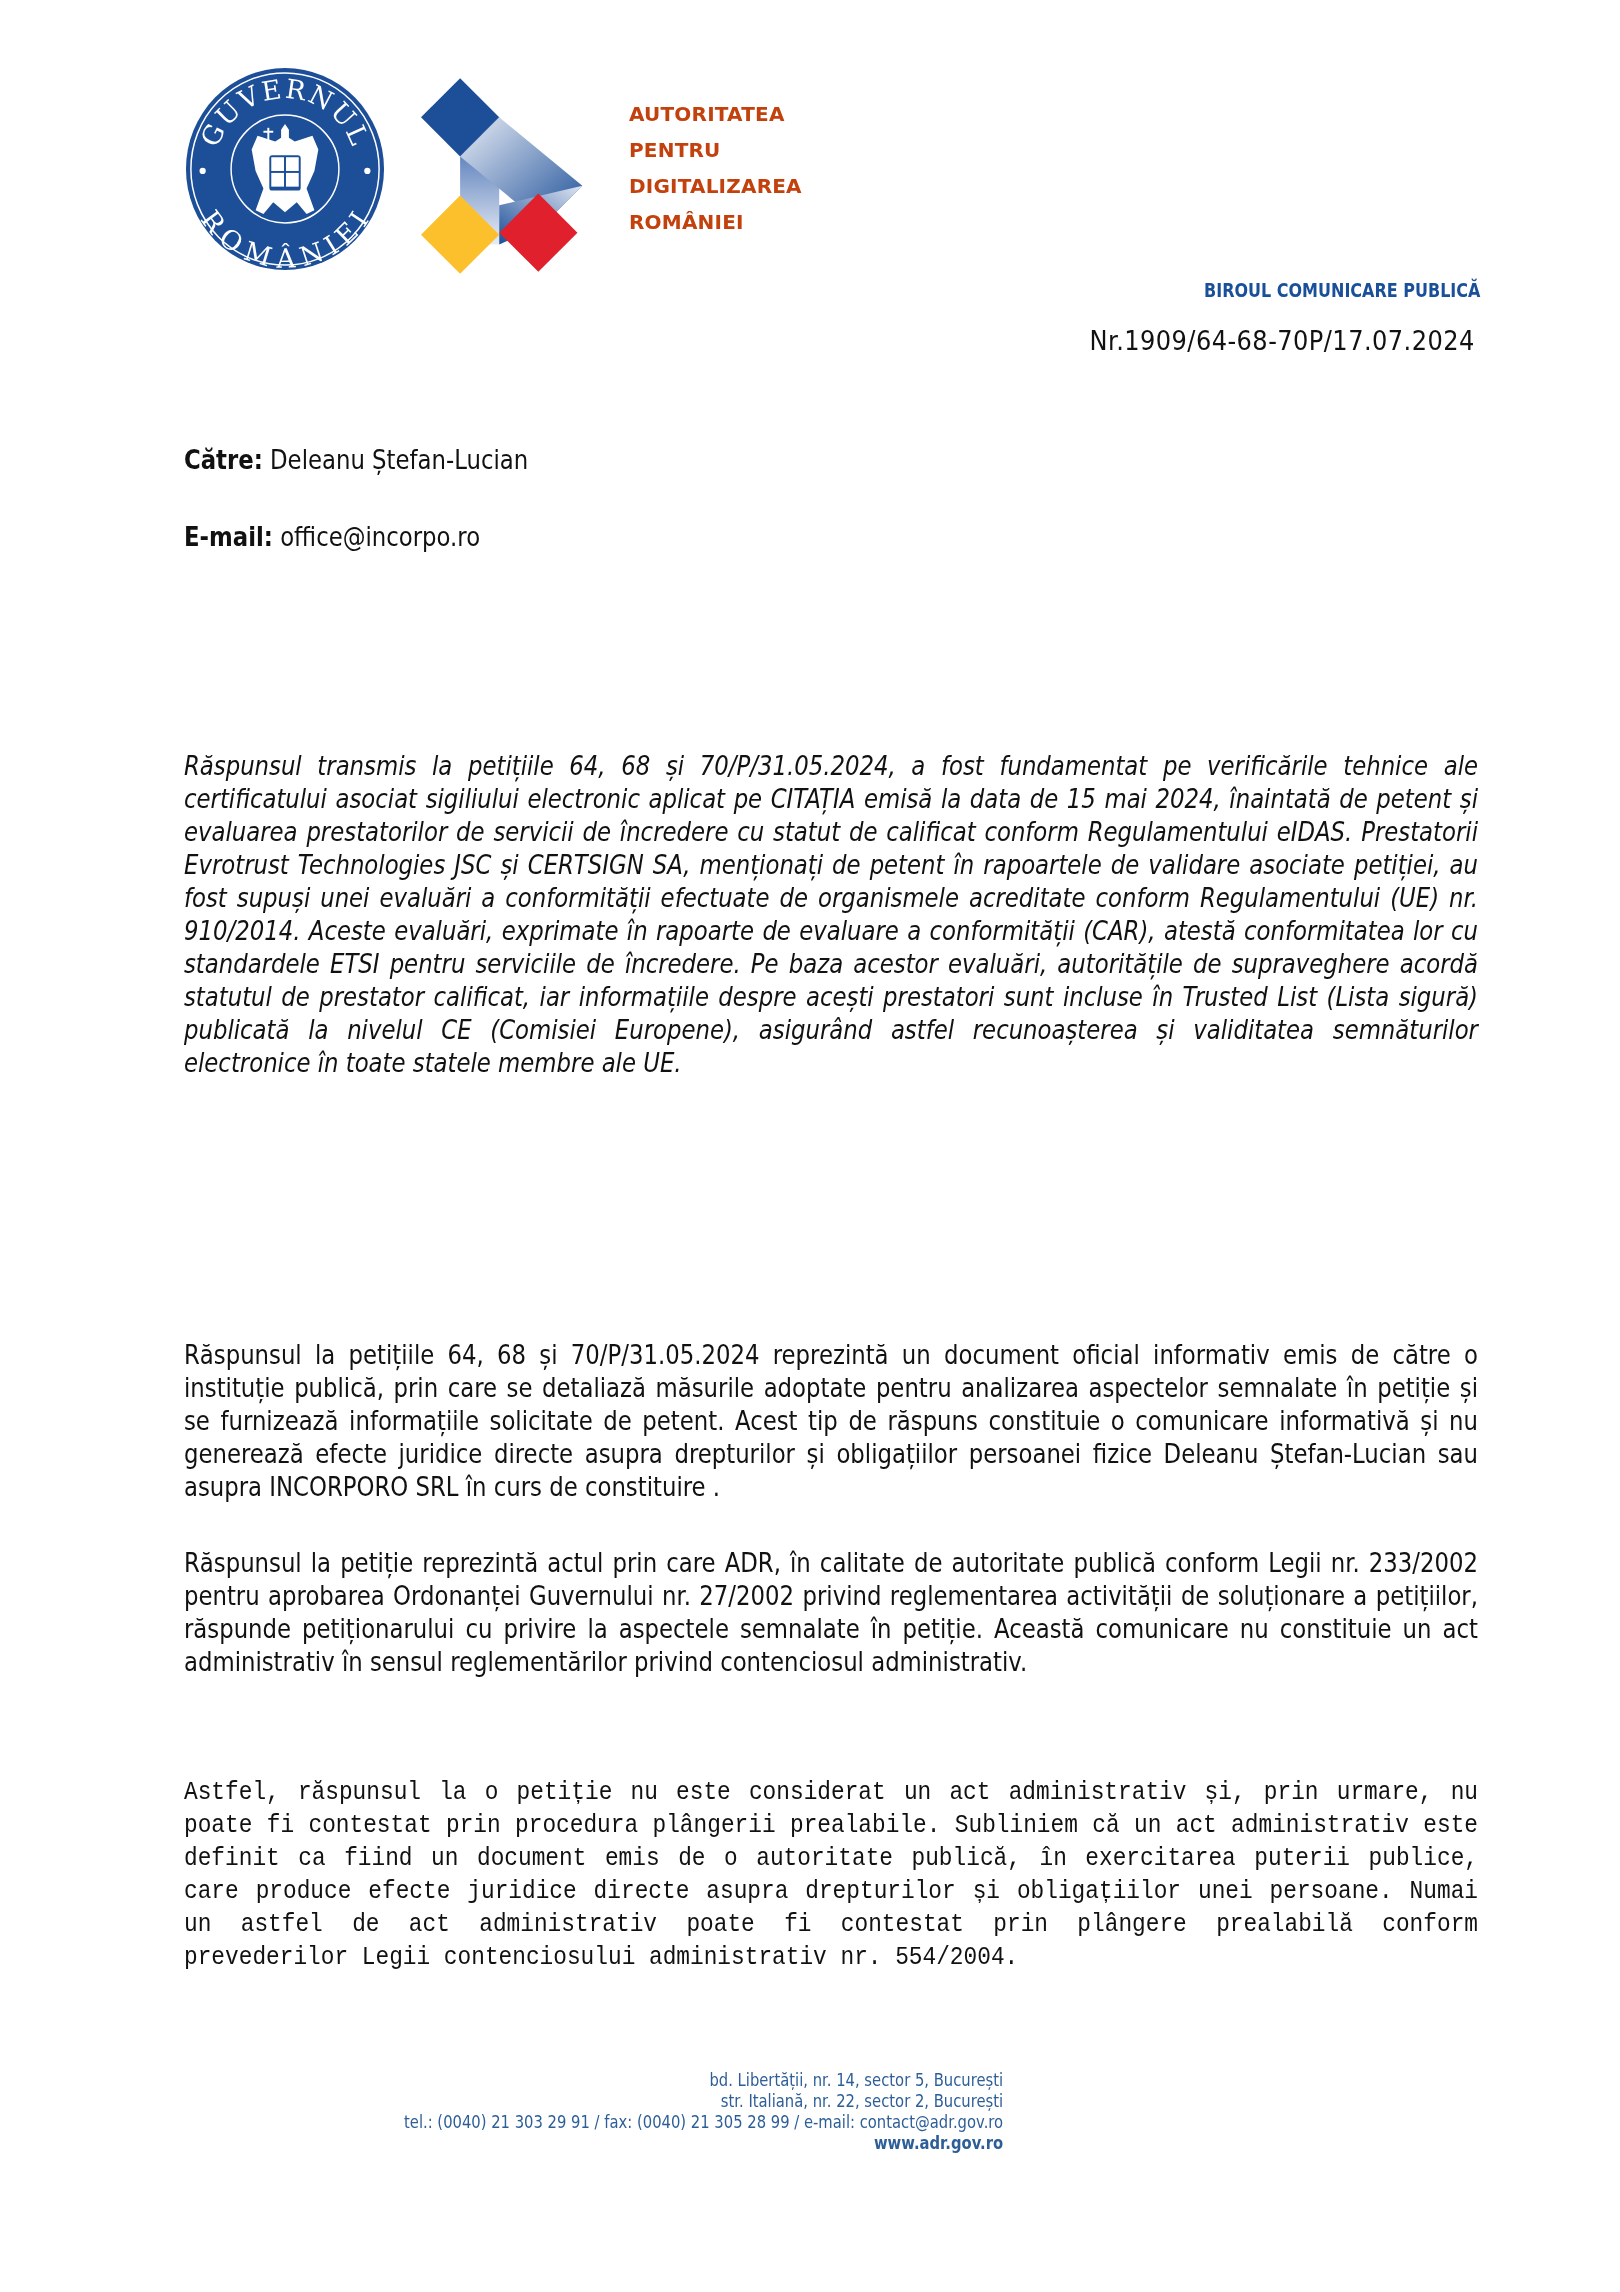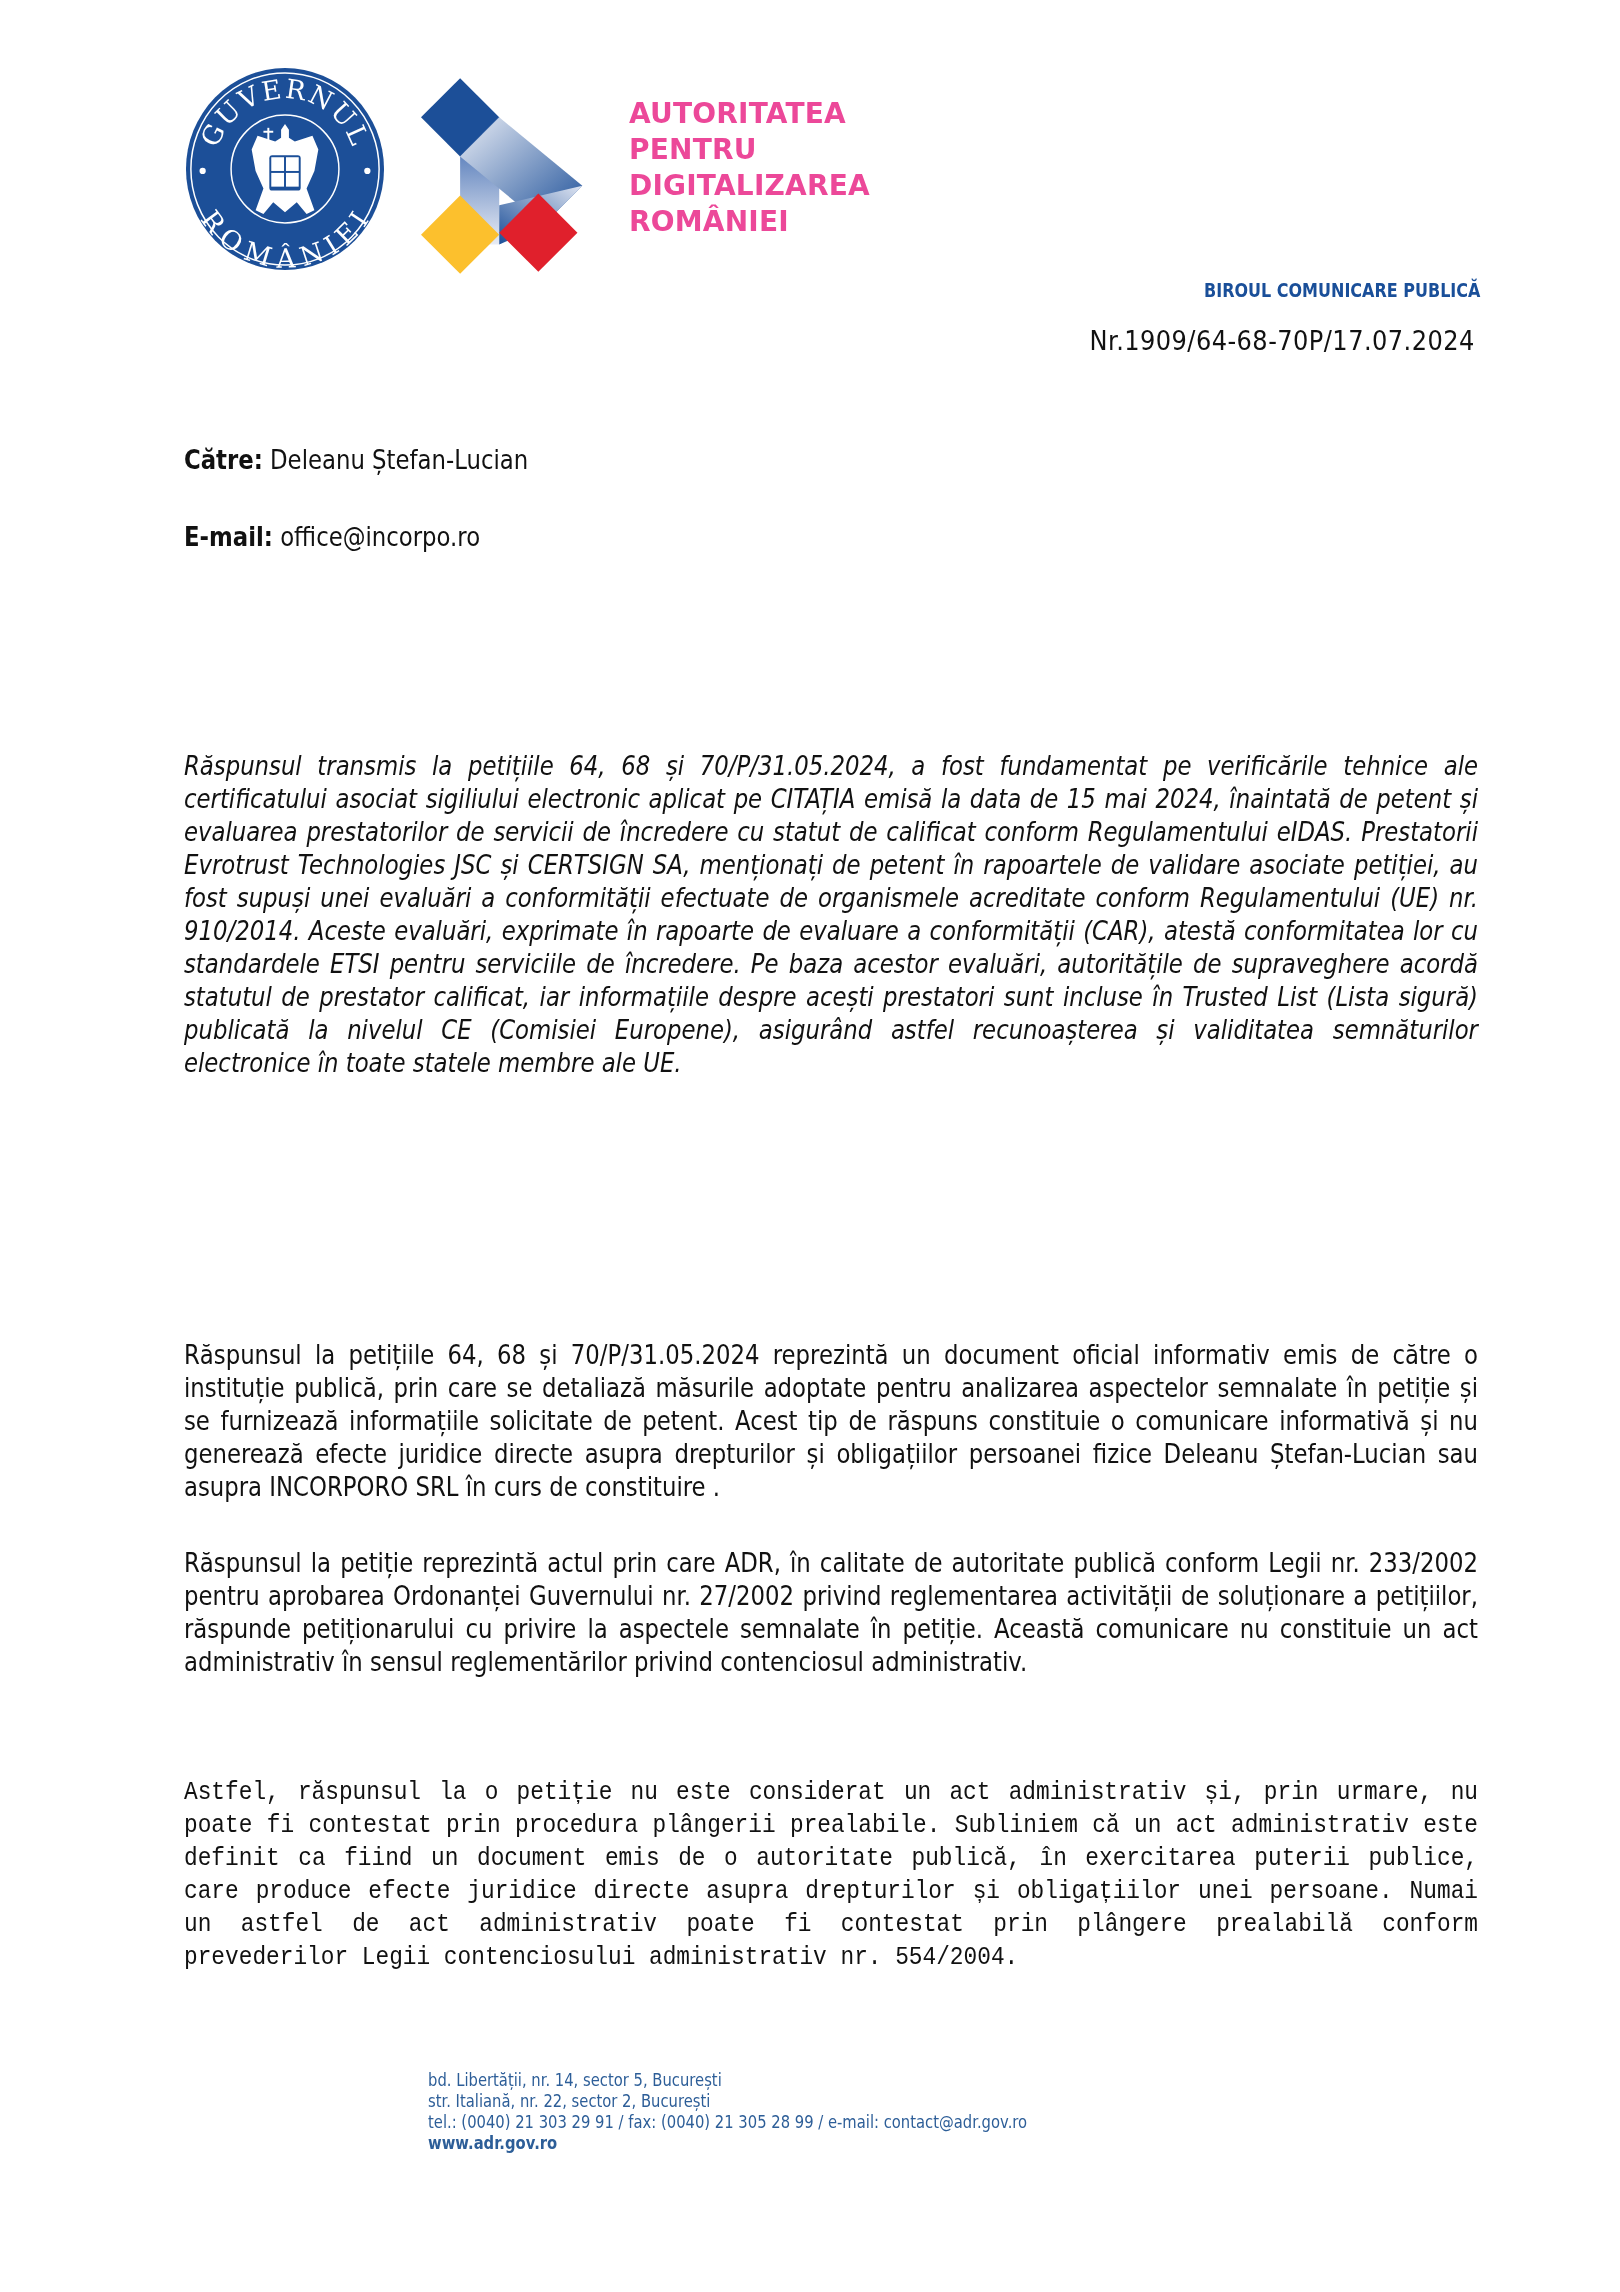--- a/index.html
+++ b/index.html
@@ -3,23 +3,23 @@
 <meta charset="utf-8">
 <style>
   html, body { margin:0; padding:0; background:#ffffff; }
   body { width:1620px; height:2293px; position:relative; overflow:hidden;
          font-family:"DejaVu Sans Condensed","DejaVu Sans", sans-serif; color:#111; }
   .page { position:absolute; inset:0; }
 
   
   .seal { position:absolute; left:185px; top:67px; width:200px; height:204px; }
   .adr-mark { position:absolute; left:421px; top:78px; width:176px; height:196px; }
-  .adr-name { position:absolute; left:629px; top:96px; color:#ec4899;
+  .adr-name { position:absolute; left:629px; top:96px; color:#c2410c;
               font-family:"DejaVu Sans", sans-serif; font-weight:bold;
-              font-size:28px; line-height:36px; letter-spacing:0.2px; }
+              font-size:20px; line-height:36px; letter-spacing:0.2px; }
   .adr-name div { white-space:nowrap; }
 
   .dept { position:absolute; right:140px; top:280px; color:#1a4f99;
           font-family:"DejaVu Sans", sans-serif; font-weight:bold; font-size:18.6px;
           transform:scaleX(0.86); transform-origin:right center; white-space:nowrap; }
   .ref-no { position:absolute; right:145px; top:325px; font-size:27.4px;
             font-family:"DejaVu Sans", sans-serif; letter-spacing:0.5px;
             transform:scaleX(0.88); transform-origin:right center; white-space:nowrap; color:#111; }
 
   .text { font-family:"DejaVu Sans", sans-serif; font-size:26.5px; line-height:33px;
@@ -33,22 +33,22 @@
 
   .block { position:absolute; left:184px; width:1294px; }
   .block .inner { width:calc(1294px / 0.86); text-align:justify; }
   .re { top:594px; }
   .p1 { top:749px;font-style:italic; }
   .p2 { top:1338px; }
   .p3 { top:1546px; }
   .p4 { top:1776px;font-family:Liberation Mono, monospace; }
   .para-inner { text-align:justify; text-align-last:left; }
 
-  .footer { position:absolute; left:428px; top:2070px; color:#2d5e98;
-            font-family:"DejaVu Sans", sans-serif; font-size:17.6px; line-height:21px; }
+  .footer { position:absolute; left:404px; top:2070px; color:#2d5e98;
+            font-family:"DejaVu Sans", sans-serif; font-size:17.6px; line-height:21px;text-align:right; }
   .footer .cond-f { transform:scaleX(0.84); transform-origin:left top; white-space:nowrap; }
   .footer .web { font-weight:bold; }
 </style>
 </head>
 <body>
 
 <div class="page">
 
   <svg class="seal" viewBox="0 0 204 208">
     <defs>

